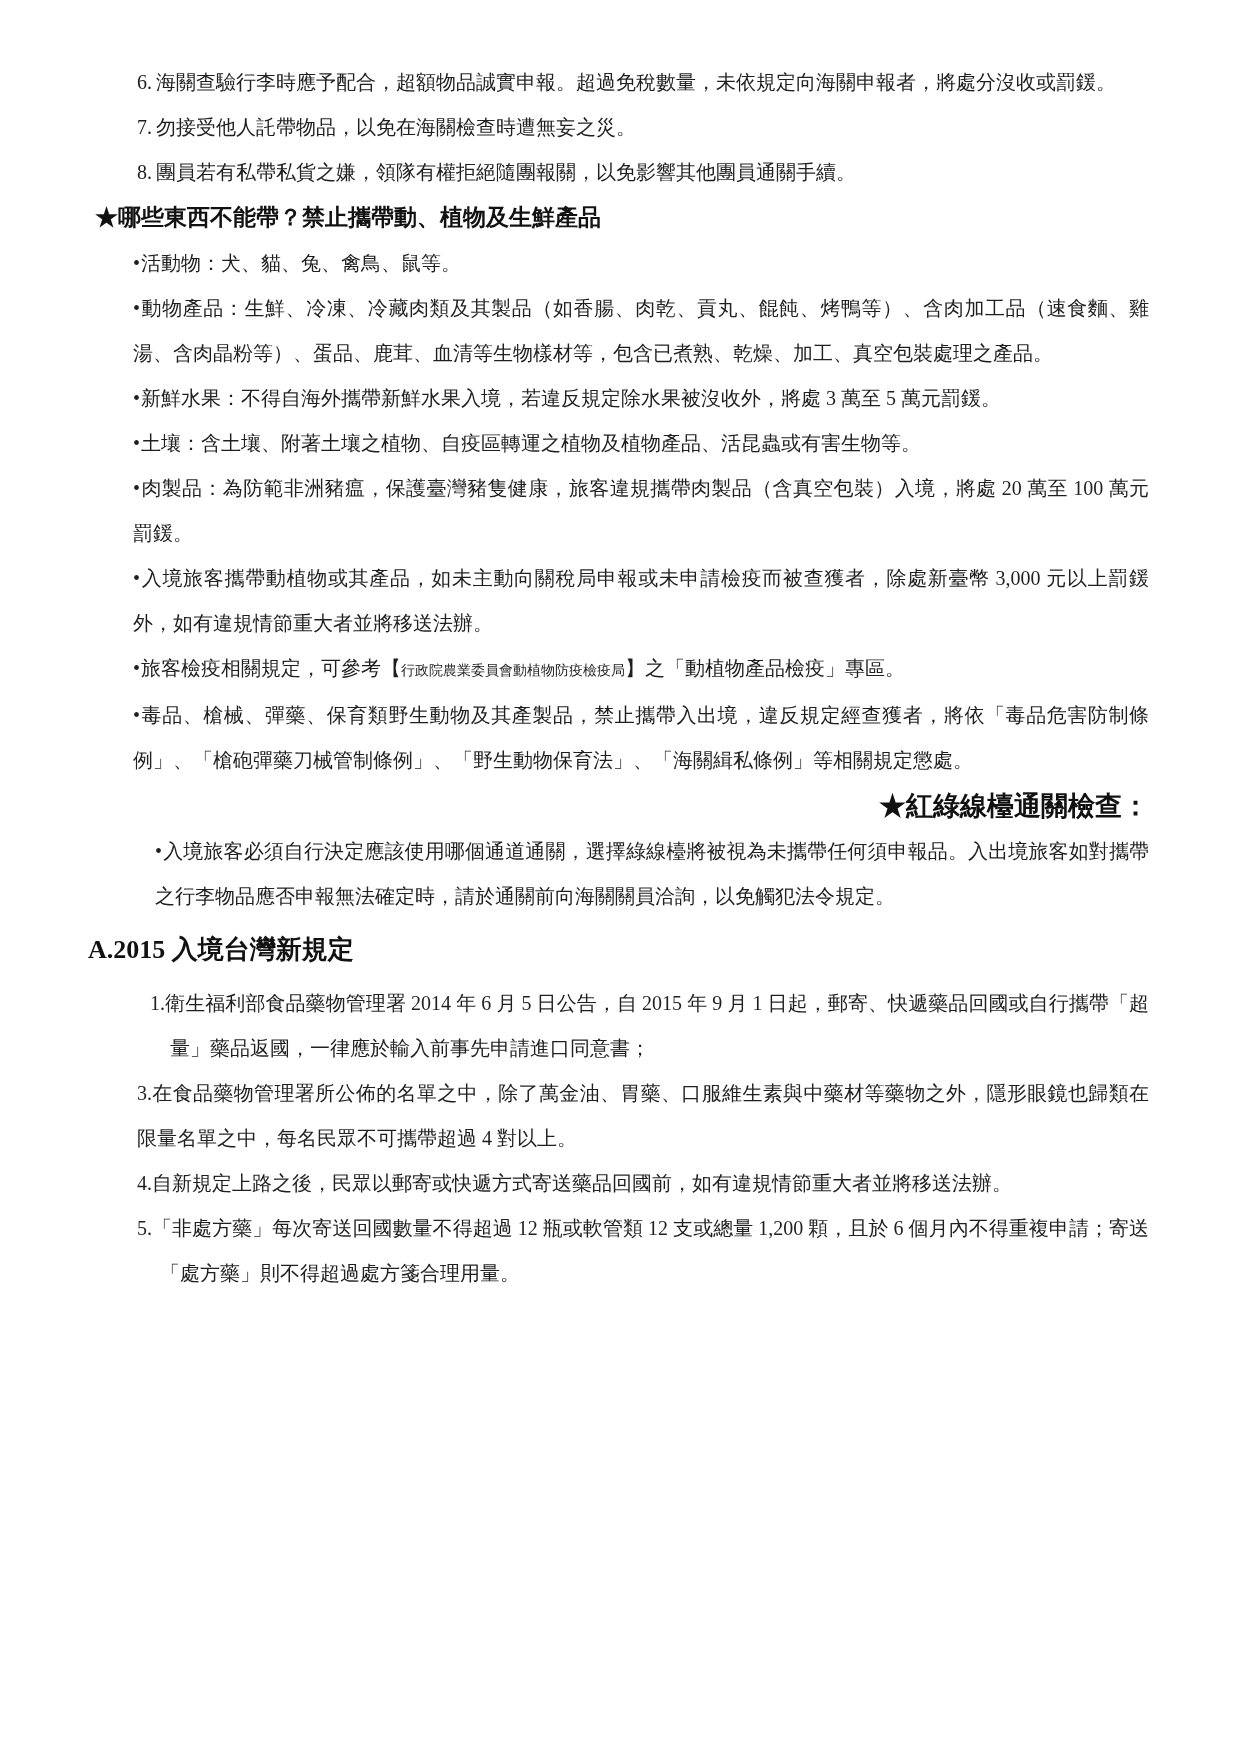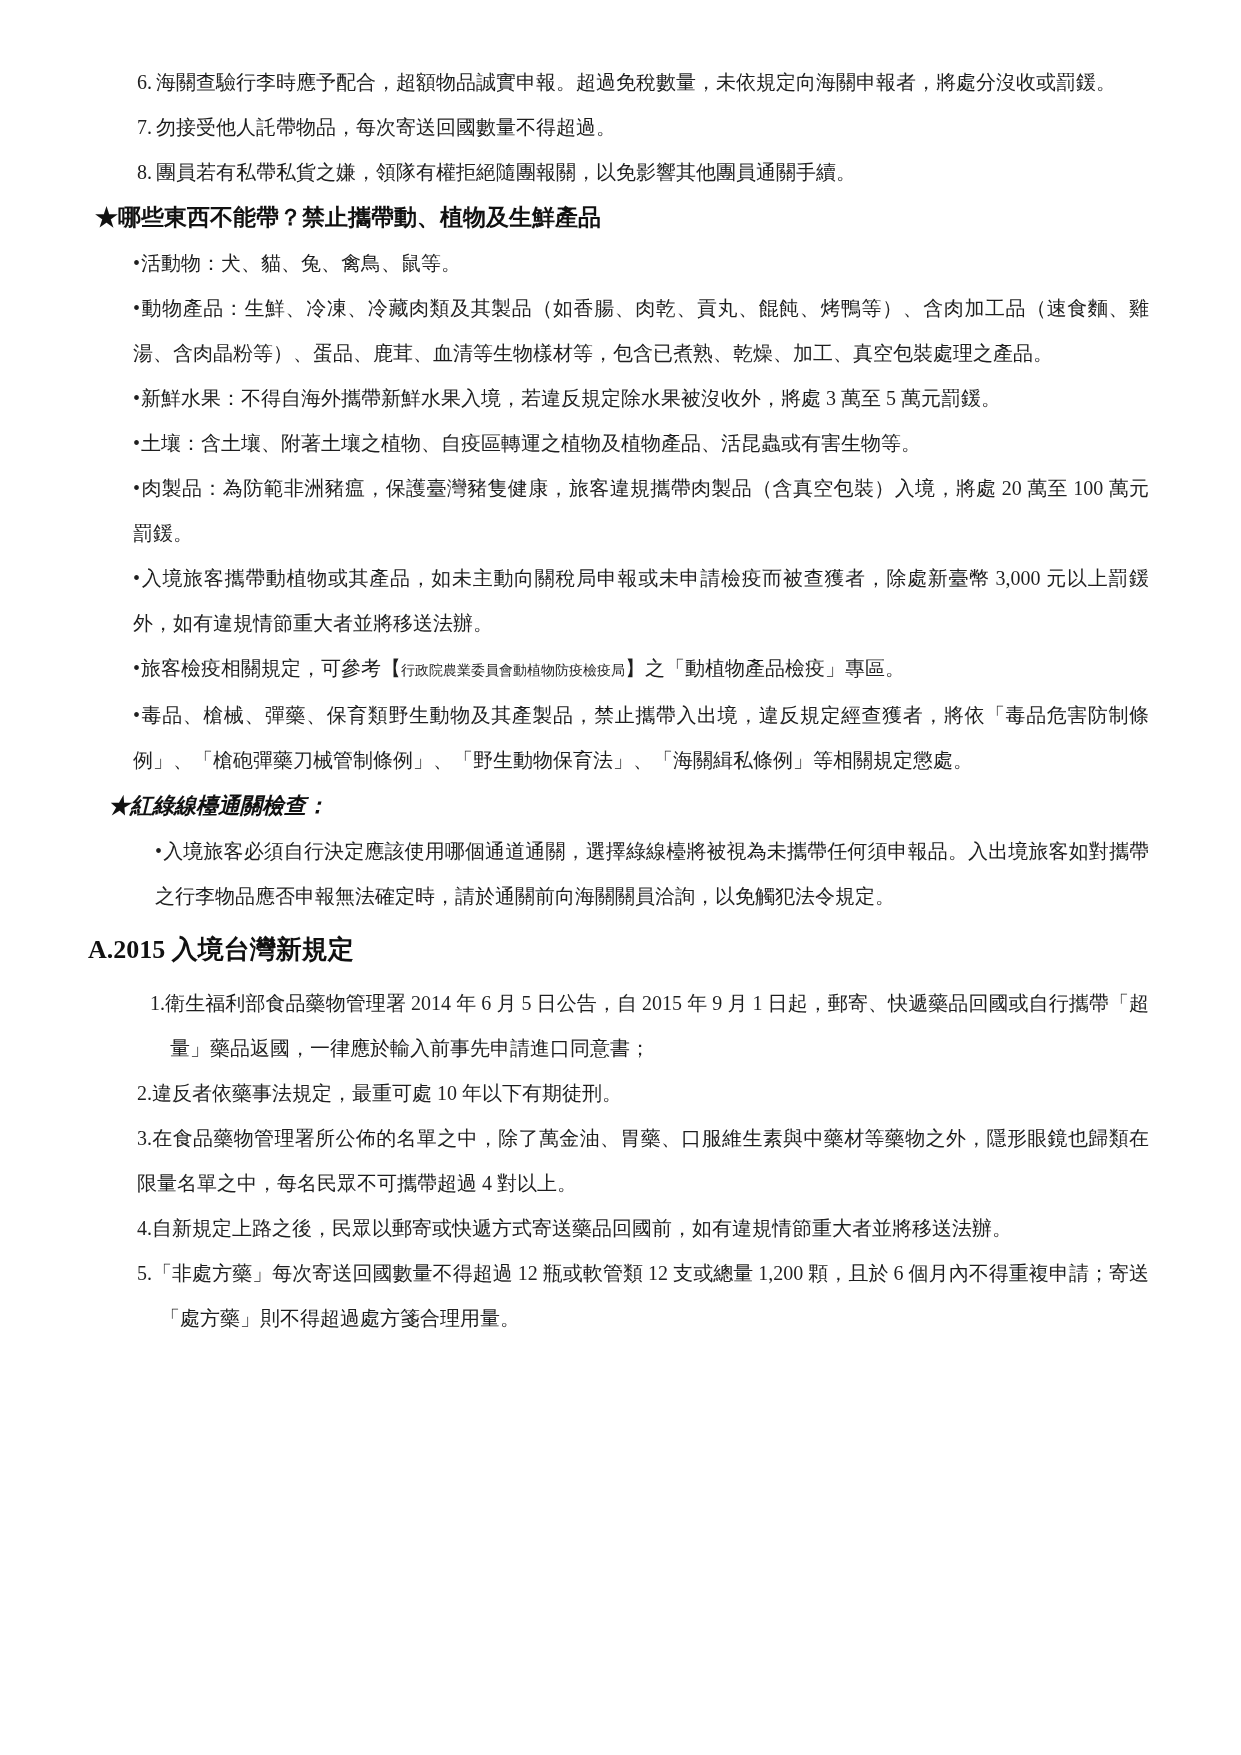--- a/index.html
+++ b/index.html
@@ -23,55 +23,54 @@
   .num-item{padding-left:24px;text-indent:-20px;}
   .num-item .num{padding-right:4px;}
 
   
   .bullet-item{margin-left:0;}
   .bullet-item .bullet{padding-right:1px;}
   .bullet-item.indent-1{margin-left:22px;}
 
   
   .h-prohibited{font-size:23px;line-height:46px;margin-left:-38px;text-align:left;}
-  .h-greenred{font-size:22px;line-height:46px;margin-left:-25px;text-align:left;font-style:italic;}
+  .h-greenred{font-size:27px;line-height:46px;margin-left:-25px;text-align:right;}
   .h-a{font-size:26px;line-height:62px;margin-left:-45px;text-align:left;}
 
   
   .a-item{padding-left:4px;}
   .a-item.hang-deep{padding-left:37px;text-indent:-20px;}
   .a-item.hang-mid{padding-left:27px;text-indent:-23px;}
 
   .small-inline{font-size:14px;}
 </style>
 </head>
 <body>
 
 <div class="page">
 
   <p class="num-item"><span class="num">6.</span><span>海關查驗行李時應予配合，超額物品誠實申報。超過免稅數量，未依規定向海關申報者，將處分沒收或罰鍰。</span></p>
-  <p class="num-item"><span class="num">7.</span><span>勿接受他人託帶物品，每次寄送回國數量不得超過。</span></p>
+  <p class="num-item"><span class="num">7.</span><span>勿接受他人託帶物品，以免在海關檢查時遭無妄之災。</span></p>
   <p class="num-item"><span class="num">8.</span><span>團員若有私帶私貨之嫌，領隊有權拒絕隨團報關，以免影響其他團員通關手續。</span></p>
 
   <h2 class="h-prohibited"><span>★</span><span>哪些東西不能帶？禁止攜帶動、植物及生鮮產品</span></h2>
 
   <p class="bullet-item"><span class="bullet">•</span><span>活動物：犬、貓、兔、禽鳥、鼠等。</span></p>
   <p class="bullet-item"><span class="bullet">•</span><span>動物產品：生鮮、冷凍、冷藏肉類及其製品（如香腸、肉乾、貢丸、餛飩、烤鴨等）、含肉加工品（速食麵、雞湯、含肉晶粉等）、蛋品、鹿茸、血清等生物樣材等，包含已煮熟、乾燥、加工、真空包裝處理之產品。</span></p>
   <p class="bullet-item"><span class="bullet">•</span><span>新鮮水果：不得自海外攜帶新鮮水果入境，若違反規定除水果被沒收外，將處 3 萬至 5 萬元罰鍰。</span></p>
   <p class="bullet-item"><span class="bullet">•</span><span>土壤：含土壤、附著土壤之植物、自疫區轉運之植物及植物產品、活昆蟲或有害生物等。</span></p>
   <p class="bullet-item"><span class="bullet">•</span><span>肉製品：為防範非洲豬瘟，保護臺灣豬隻健康，旅客違規攜帶肉製品（含真空包裝）入境，將處 20 萬至 100 萬元罰鍰。</span></p>
   <p class="bullet-item"><span class="bullet">•</span><span>入境旅客攜帶動植物或其產品，如未主動向關稅局申報或未申請檢疫而被查獲者，除處新臺幣 3,000 元以上罰鍰外，如有違規情節重大者並將移送法辦。</span></p>
   <p class="bullet-item"><span class="bullet">•</span><span>旅客檢疫相關規定，可參考【</span><span class="small-inline">行政院農業委員會動植物防疫檢疫局</span><span>】之「動植物產品檢疫」專區。</span></p>
   <p class="bullet-item"><span class="bullet">•</span><span>毒品、槍械、彈藥、保育類野生動物及其產製品，禁止攜帶入出境，違反規定經查獲者，將依「毒品危害防制條例」、「槍砲彈藥刀械管制條例」、「野生動物保育法」、「海關緝私條例」等相關規定懲處。</span></p>
 
   <h2 class="h-greenred"><span>★</span><span>紅綠線檯通關檢查：</span></h2>
 
   <p class="bullet-item indent-1"><span class="bullet">•</span><span>入境旅客必須自行決定應該使用哪個通道通關，選擇綠線檯將被視為未攜帶任何須申報品。入出境旅客如對攜帶之行李物品應否申報無法確定時，請於通關前向海關關員洽詢，以免觸犯法令規定。</span></p>
 
   <h1 class="h-a">A.2015 入境台灣新規定</h1>
 
   <p class="a-item hang-deep"><span class="num">1.</span><span>衛生福利部食品藥物管理署 2014 年 6 月 5 日公告，自 2015 年 9 月 1 日起，郵寄、快遞藥品回國或自行攜帶「超量」藥品返國，一律應於輸入前事先申請進口同意書；</span></p>
-  <p class="a-item"><span class="num">2.</span><span>違反者依藥事法規定，最重可處 10 年以下有期徒刑。</span></p>
   <p class="a-item"><span class="num">3.</span><span>在食品藥物管理署所公佈的名單之中，除了萬金油、胃藥、口服維生素與中藥材等藥物之外，隱形眼鏡也歸類在限量名單之中，每名民眾不可攜帶超過 4 對以上。</span></p>
   <p class="a-item"><span class="num">4.</span><span>自新規定上路之後，民眾以郵寄或快遞方式寄送藥品回國前，如有違規情節重大者並將移送法辦。</span></p>
   <p class="a-item hang-mid"><span class="num">5.</span><span>「非處方藥」每次寄送回國數量不得超過 12 瓶或軟管類 12 支或總量 1,200 顆，且於 6 個月內不得重複申請；寄送「處方藥」則不得超過處方箋合理用量。</span></p>
 
 </div>
 
 </body></html>

